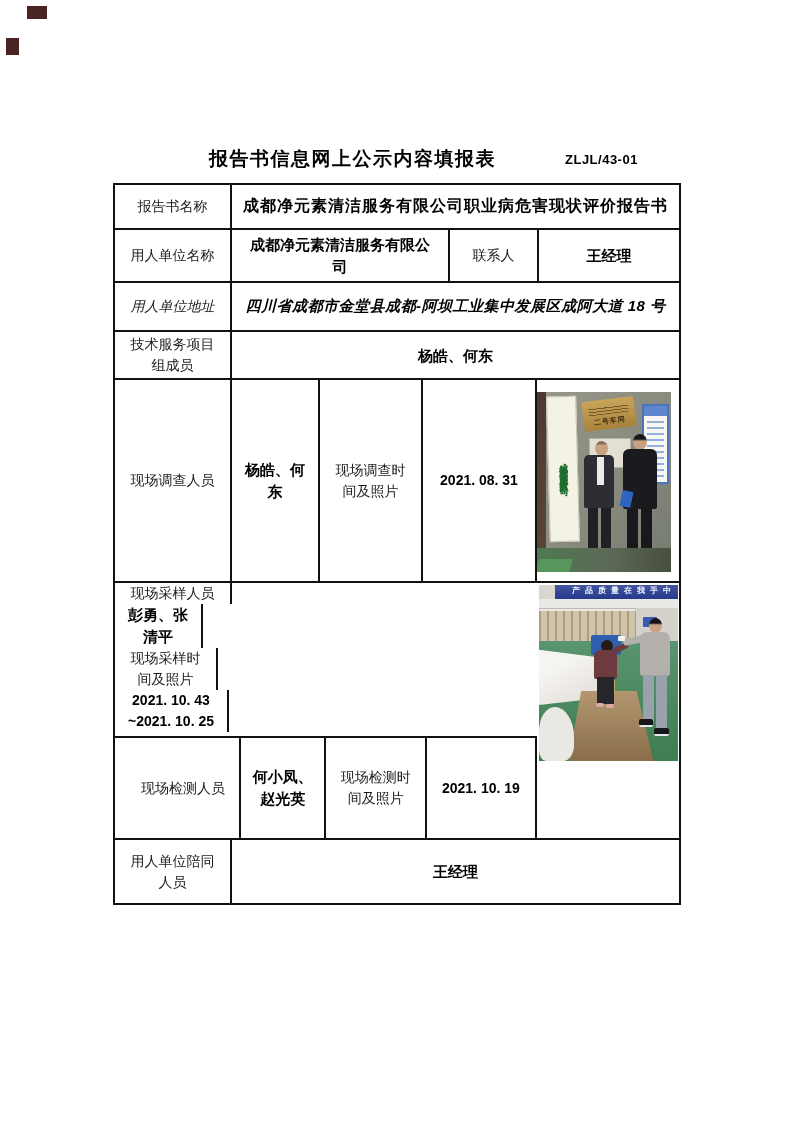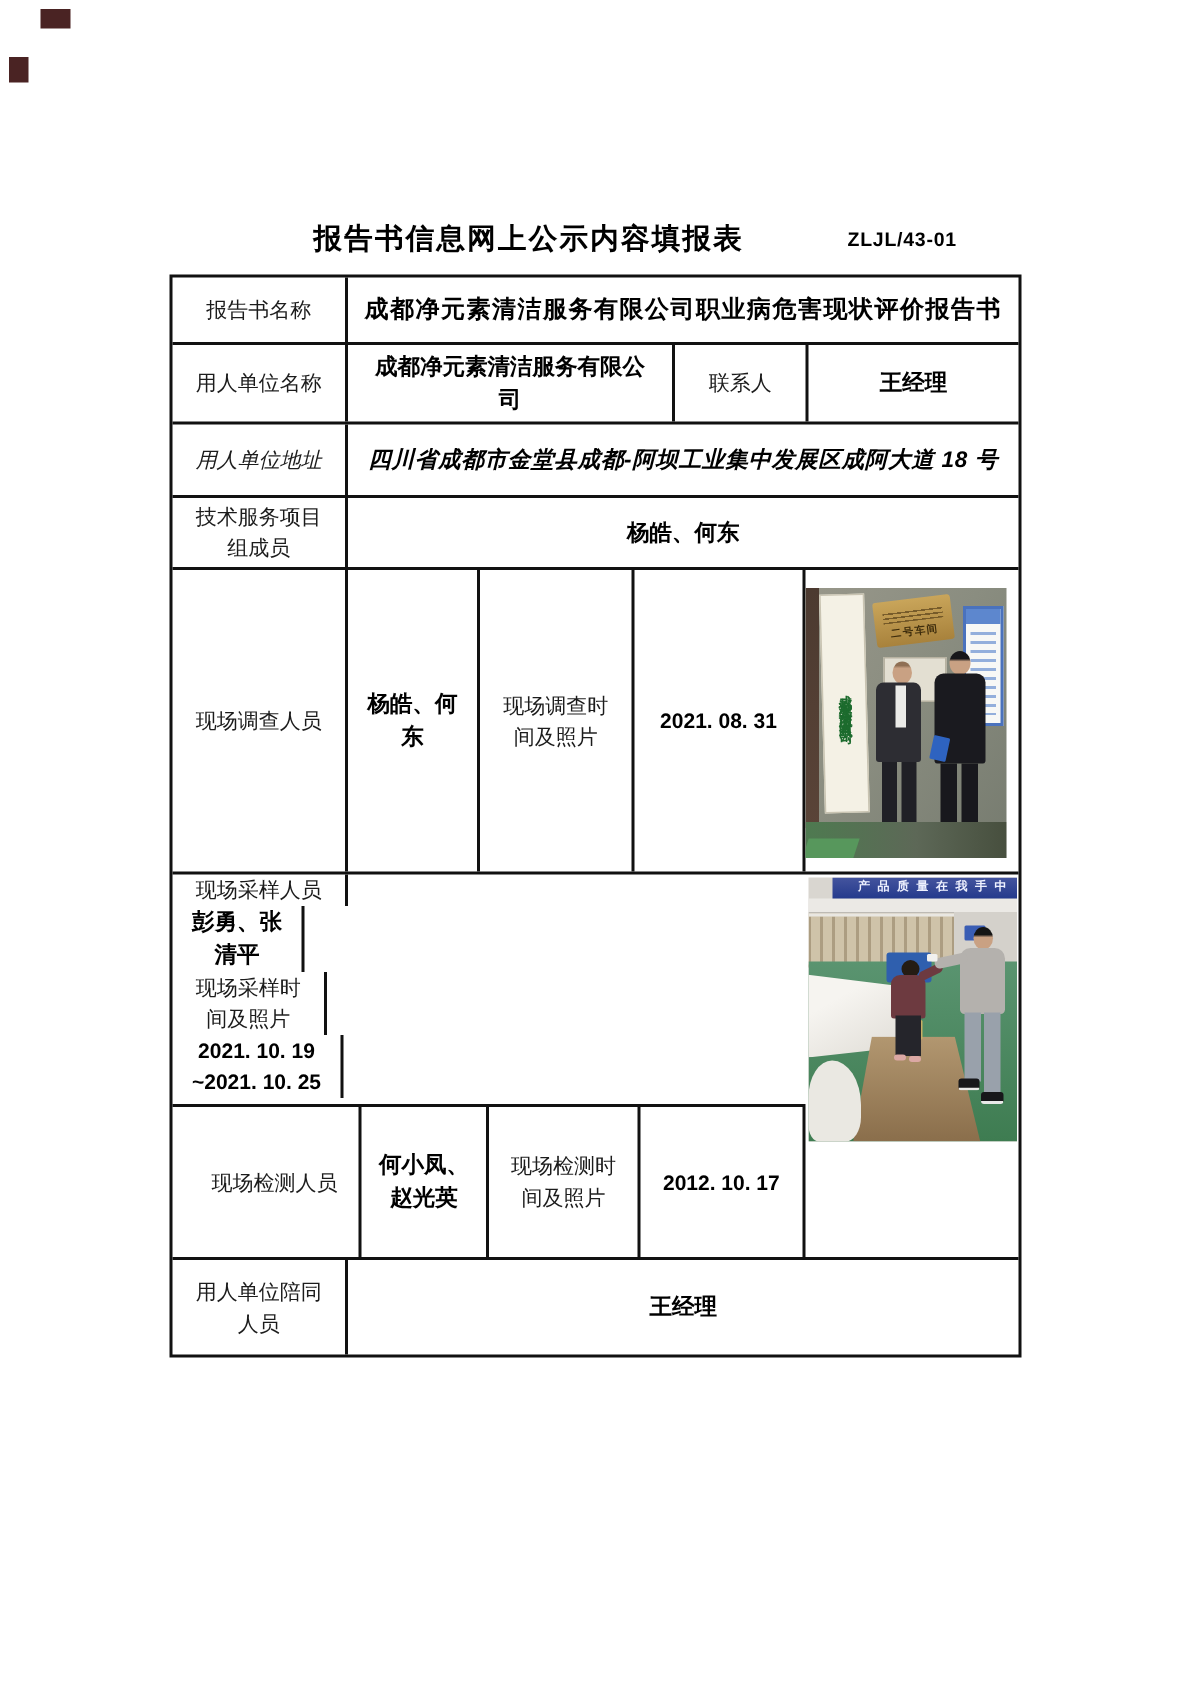--- a/index.html
+++ b/index.html
@@ -194,29 +194,29 @@
       </div>
     </div>
 
     <div class="tr rgroup">
       <div class="stack">
         <div class="subrow top">
           <div class="td w1 label">现场采样人员</div>
           <div class="td w2 staff">彭勇、张清平</div>
           <div class="td w3 tlabel">现场采样时间及照片</div>
           <div class="td w4">
-            <span class="date">2021. 10. 19</span>
+            <span class="date">2021. 10. 43</span>
             <span class="date">~2021. 10. 25</span>
           </div>
         </div>
         <div class="subrow bot">
           <div class="td w1 label">现场检测人员</div>
           <div class="td w2 staff">何小凤、赵光英</div>
           <div class="td w3 tlabel">现场检测时间及照片</div>
-          <div class="td w4 date">2012. 10. 17</div>
+          <div class="td w4 date">2021. 10. 19</div>
         </div>
       </div>
       <div class="photo-cell p2">
         <div class="ph2">
           <div class="ceiling"></div>
           <div class="machines"></div>
           <div class="rightwall"></div>
           <div class="bluesign"></div>
           <div class="floor"></div>
           <div class="bluemach"></div>

